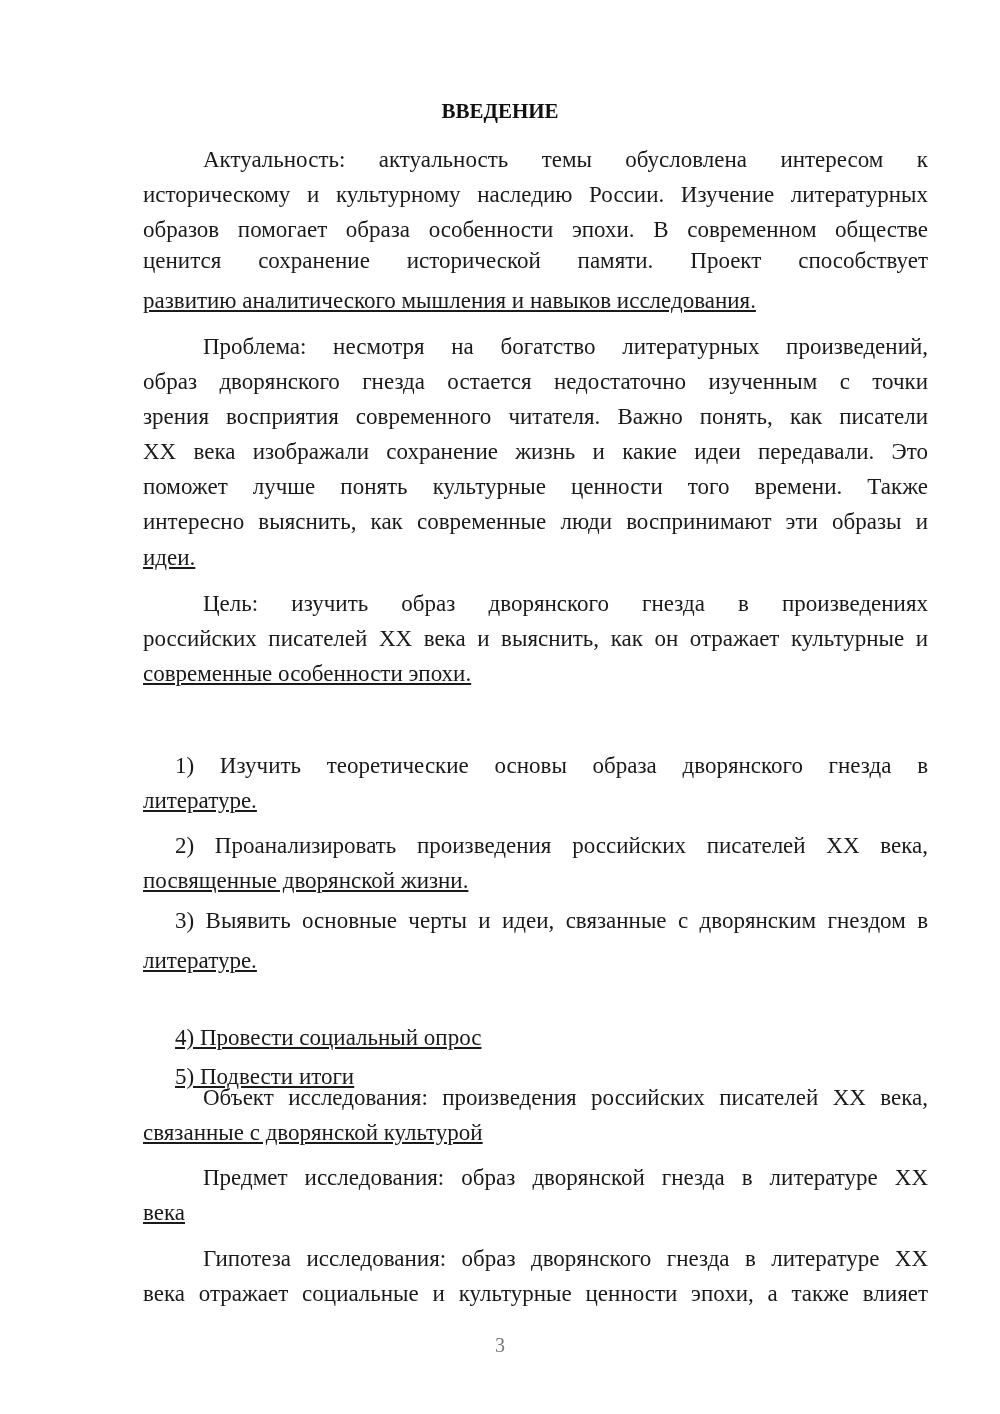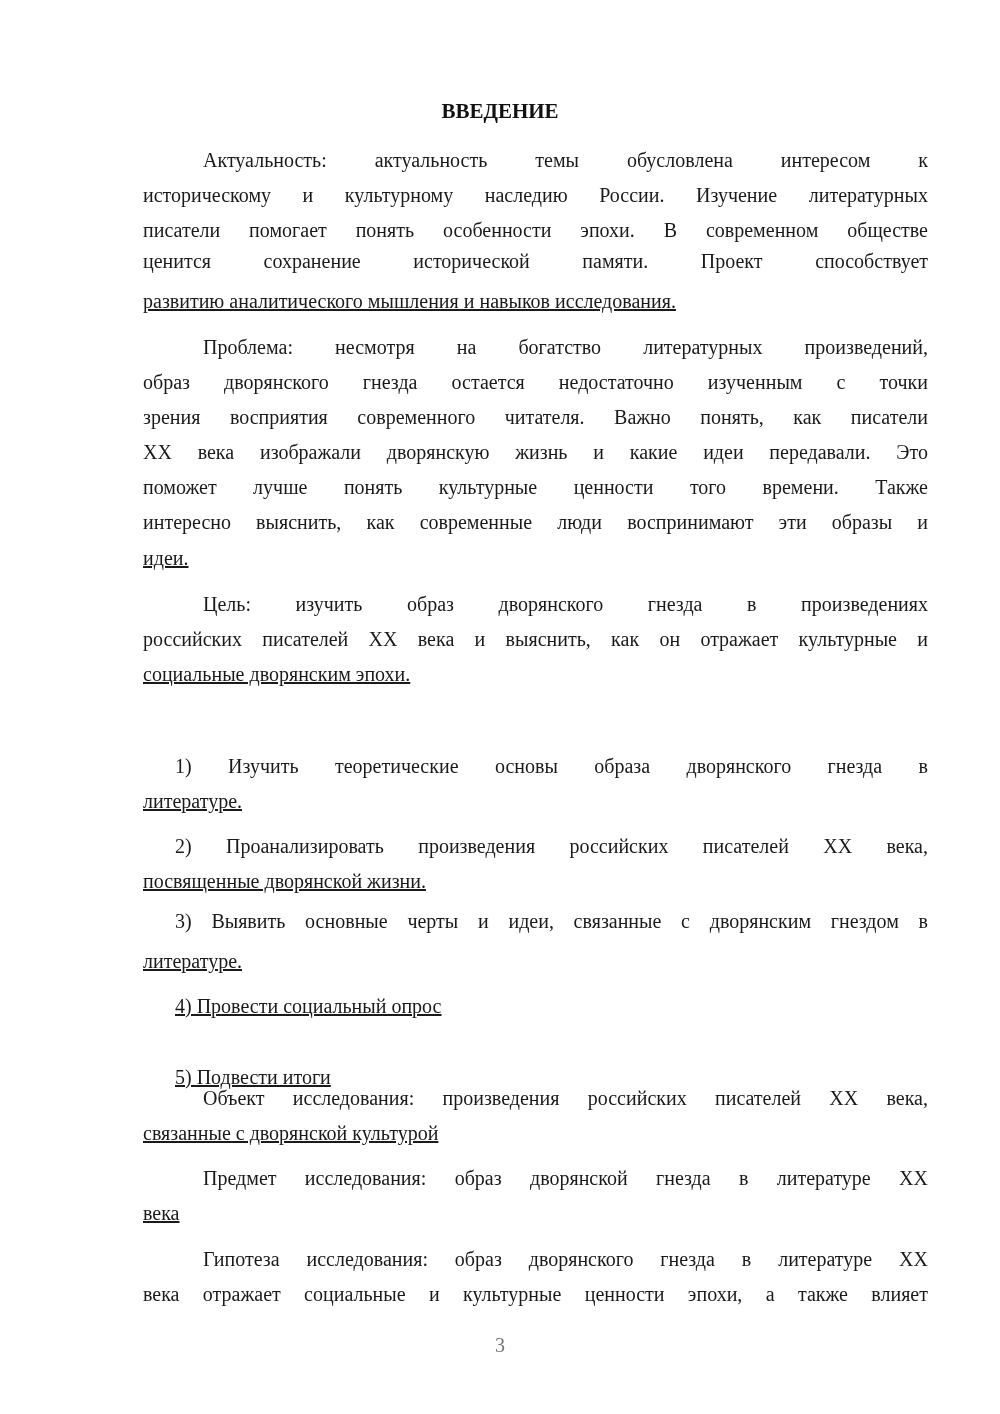--- a/index.html
+++ b/index.html
@@ -1,75 +1,75 @@
 <!DOCTYPE html>
 <html><head>
   <meta charset="utf-8">
   <style>
     html, body { margin: 0; padding: 0; background: #ffffff; }
     body { width: 1000px; height: 1414px; position: relative; overflow: hidden;
            font-family: "Liberation Serif", "DejaVu Serif", serif; color: #1a1a1a; }
     .page { position: absolute; left: 0; top: 0; width: 1000px; height: 1414px; background: #fff; }
     .heading { position: absolute; left: 0; width: 1000px; top: 96px; text-align: center;
                font-weight: bold; font-size: 21px; line-height: 30px; color: #111; }
-    .line { position: absolute; left: 143px; width: 785px; font-size: 20px; line-height: 30px;
+    .line { position: absolute; left: 143px; width: 785px; font-size: 23px; line-height: 30px;
             white-space: nowrap; text-align: justify; text-align-last: justify; }
     .line.last { text-align-last: left; text-decoration: underline; }
     .line.ind { left: 203px; width: 725px; }
     .line.num { left: 175px; width: 753px; }
     .pagenum { position: absolute; left: 0; width: 1000px; top: 1330px; text-align: center;
                font-size: 20px; line-height: 30px; color: #777; }
   </style>
 </head>
 <body>
 
 <div class="page">
 
   <div class="heading">ВВЕДЕНИЕ</div>
 
   <div>
     <div class="line ind" style="top:145px">Актуальность: актуальность темы обусловлена интересом к</div>
     <div class="line" style="top:180px">историческому и культурному наследию России. Изучение литературных</div>
-    <div class="line" style="top:215px">писатели помогает понять особенности эпохи. В современном обществе</div>
+    <div class="line" style="top:215px">образов помогает образа особенности эпохи. В современном обществе</div>
     <div class="line" style="top:246px">ценится сохранение исторической памяти. Проект способствует</div>
     <div class="line last" style="top:286px">развитию аналитического мышления и навыков исследования.</div>
   </div>
 
   <div>
     <div class="line ind" style="top:332px">Проблема: несмотря на богатство литературных произведений,</div>
     <div class="line" style="top:367px">образ дворянского гнезда остается недостаточно изученным с точки</div>
     <div class="line" style="top:402px">зрения восприятия современного читателя. Важно понять, как писатели</div>
-    <div class="line" style="top:437px">XX века изображали дворянскую жизнь и какие идеи передавали. Это</div>
+    <div class="line" style="top:437px">XX века изображали сохранение жизнь и какие идеи передавали. Это</div>
     <div class="line" style="top:472px">поможет лучше понять культурные ценности того времени. Также</div>
     <div class="line" style="top:507px">интересно выяснить, как современные люди воспринимают эти образы и</div>
     <div class="line last" style="top:543px">идеи.</div>
   </div>
 
   <div>
     <div class="line ind" style="top:589px">Цель: изучить образ дворянского гнезда в произведениях</div>
     <div class="line" style="top:624px">российских писателей XX века и выяснить, как он отражает культурные и</div>
-    <div class="line last" style="top:659px">социальные дворянским эпохи.</div>
+    <div class="line last" style="top:659px">современные особенности эпохи.</div>
   </div>
 
 
   <div>
     <div>
       <div class="line num" style="top:751px">1) Изучить теоретические основы образа дворянского гнезда в</div>
       <div class="line last" style="top:786px">литературе.</div>
     </div>
     <div>
       <div class="line num" style="top:831px">2) Проанализировать произведения российских писателей XX века,</div>
       <div class="line last" style="top:866px">посвященные дворянской жизни.</div>
     </div>
     <div>
       <div class="line num" style="top:906px">3) Выявить основные черты и идеи, связанные с дворянским гнездом в</div>
       <div class="line last" style="top:946px">литературе.</div>
     </div>
     <div>
-      <div class="line num last" style="top:991px">4) Провести социальный опрос</div>
+      <div class="line num last" style="top:1023px">4) Провести социальный опрос</div>
     </div>
     <div>
       <div class="line num last" style="top:1062px">5) Подвести итоги</div>
     </div>
   </div>
 
   <div>
     <div class="line ind" style="top:1083px">Объект исследования: произведения российских писателей XX века,</div>
     <div class="line last" style="top:1118px">связанные с дворянской культурой</div>
   </div>

